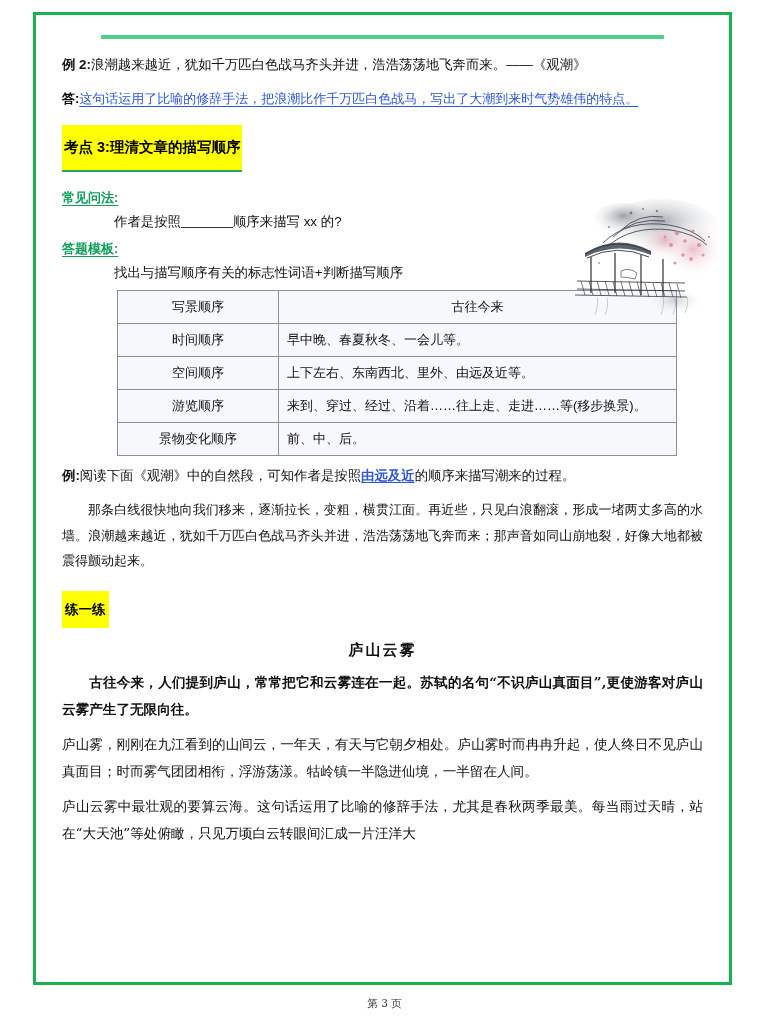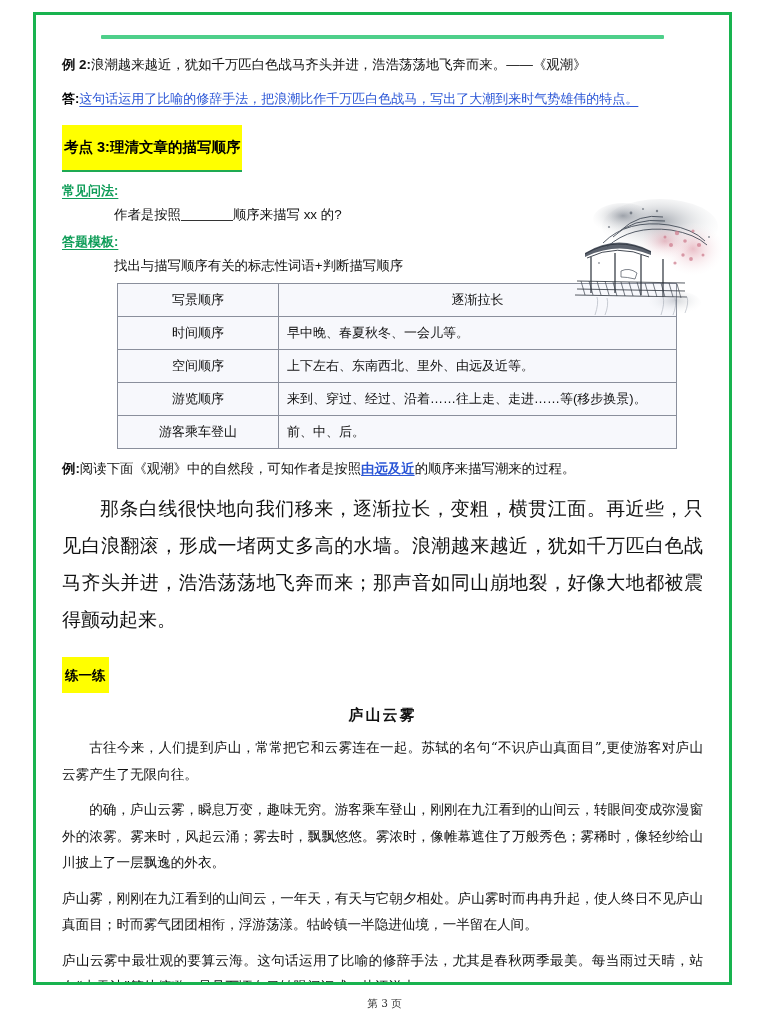--- a/index.html
+++ b/index.html
@@ -171,25 +171,25 @@
     color: #111;
   }
   .passage-p {
     font-family: "DejaVu Serif", "Liberation Serif", serif;
     font-size: 13.6px;
     line-height: 1.95;
     margin: 9px 0 0 0;
     text-align: justify;
     color: #111;
   }
-  .passage-p.indent { text-indent: 2em; }
+  .passage-p.indent { text-indent: 2em; font-weight: bold; }
 
   .ex-p {
     font-family: "DejaVu Serif", "Liberation Serif", serif;
-    font-size: 19px;
+    font-size: 13px;
     line-height: 1.95;
     margin: 10px 0 0 0;
     text-indent: 2em;
     text-align: justify;
     color: #111;
   }
 
   .link-blue {
     color: #2b56d6;
     text-decoration: underline;
@@ -222,71 +222,70 @@
     </div>
 
     <div class="ans-line" style="margin-top:11px;">
       <span class="lbl-bold">答:</span><span class="ans-blue">这句话运用了比喻的修辞手法，把浪潮比作千万匹白色战马，写出了大潮到来时气势雄伟的特点。</span>
     </div>
 
     <div style="margin-top:14px;">
       <span class="kaodian">考点 3:理清文章的描写顺序</span>
     </div>
 
-    <div style="margin-top:9px;">
+    <div style="margin-top:16px;">
       <span class="green-sub">常见问法:</span>
     </div>
     <div class="indent-line" style="margin-top:4px;">
       <span>作者是按照</span><span class="blankline"></span><span>顺序来描写 xx 的?</span>
     </div>
 
     <div style="margin-top:5px;">
       <span class="green-sub">答题模板:</span>
     </div>
     <div class="indent-line" style="margin-top:4px;">找出与描写顺序有关的标志性词语+判断描写顺序</div>
 
     <table class="order-table">
       <tbody>
         <tr>
           <td class="col-head">写景顺序</td>
-          <td class="hdr-wide">逐渐拉长</td>
+          <td class="hdr-wide">古往今来</td>
         </tr>
         <tr>
           <td class="col-head-blue">时间顺序</td>
           <td class="cell-wide">早中晚、春夏秋冬、一会儿等。</td>
         </tr>
         <tr>
           <td class="col-head-blue">空间顺序</td>
           <td class="cell-wide">上下左右、东南西北、里外、由远及近等。</td>
         </tr>
         <tr>
           <td class="col-head-blue">游览顺序</td>
           <td class="cell-wide">来到、穿过、经过、沿着……往上走、走进……等(移步换景)。</td>
         </tr>
         <tr>
-          <td class="col-head-blue">游客乘车登山</td>
+          <td class="col-head-blue">景物变化顺序</td>
           <td class="cell-wide">前、中、后。</td>
         </tr>
       </tbody>
     </table>
 
     <div class="body-line" style="margin-top:8px;">
       <span class="lbl-bold">例:</span><span>阅读下面《观潮》中的自然段，可知作者是按照</span><span class="link-blue">由远及近</span><span>的顺序来描写潮来的过程。</span>
     </div>
 
     <div class="ex-p">那条白线很快地向我们移来，逐渐拉长，变粗，横贯江面。再近些，只见白浪翻滚，形成一堵两丈多高的水墙。浪潮越来越近，犹如千万匹白色战马齐头并进，浩浩荡荡地飞奔而来；那声音如同山崩地裂，好像大地都被震得颤动起来。</div>
 
     <div style="margin-top:18px;">
       <span class="lianyilian">练一练</span>
     </div>
 
     <div class="passage-title">庐山云雾</div>
 
     <div class="passage-p indent">古往今来，人们提到庐山，常常把它和云雾连在一起。苏轼的名句“不识庐山真面目”,更使游客对庐山云雾产生了无限向往。</div>
-    <div class="passage-p indent">的确，庐山云雾，瞬息万变，趣味无穷。游客乘车登山，刚刚在九江看到的山间云，转眼间变成弥漫窗外的浓雾。雾来时，风起云涌；雾去时，飘飘悠悠。雾浓时，像帷幕遮住了万般秀色；雾稀时，像轻纱给山川披上了一层飘逸的外衣。</div>
     <div class="passage-p">庐山雾，刚刚在九江看到的山间云，一年天，有天与它朝夕相处。庐山雾时而冉冉升起，使人终日不见庐山真面目；时而雾气团团相衔，浮游荡漾。牯岭镇一半隐进仙境，一半留在人间。</div>
     <div class="passage-p">庐山云雾中最壮观的要算云海。这句话运用了比喻的修辞手法，尤其是春秋两季最美。每当雨过天晴，站在“大天池”等处俯瞰，只见万顷白云转眼间汇成一片汪洋大</div>
 
     <svg class="illus" viewBox="0 0 158 122">
       <defs>
         <radialGradient id="inkblur" cx="50%" cy="40%" r="60%">
           <stop offset="0%" stop-color="#5b6370" stop-opacity="0.55"></stop>
           <stop offset="100%" stop-color="#ffffff" stop-opacity="0"></stop>
         </radialGradient>
         <radialGradient id="pinkblur" cx="50%" cy="50%" r="55%">

